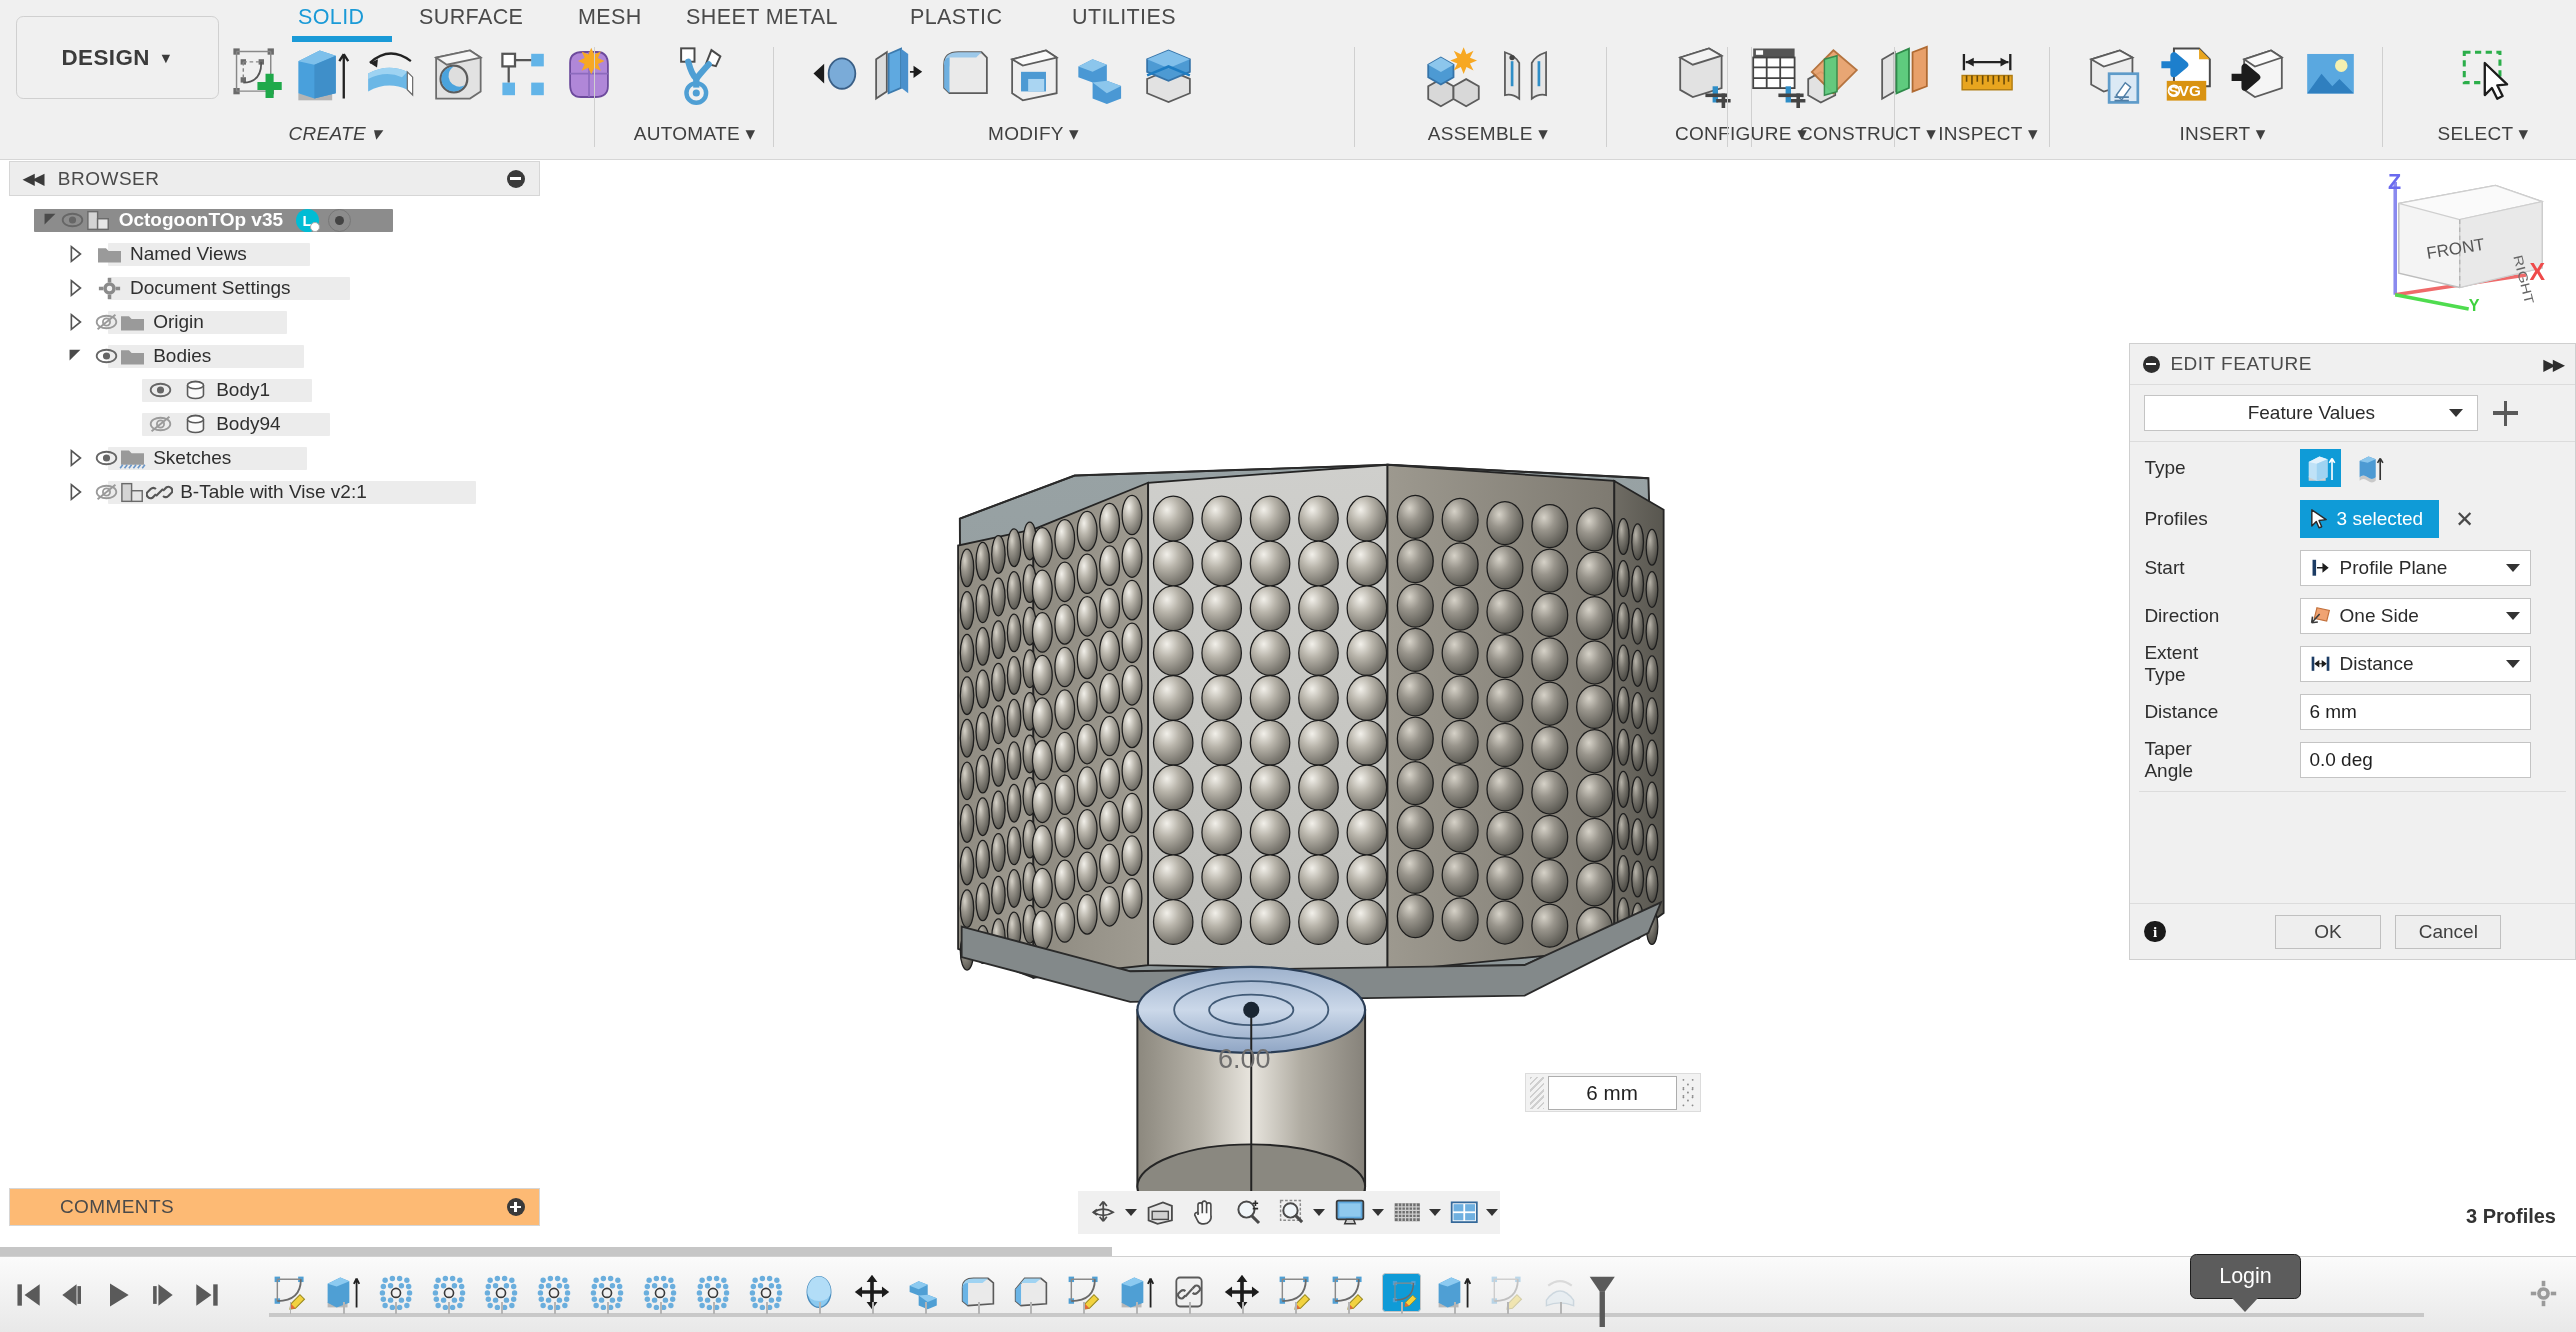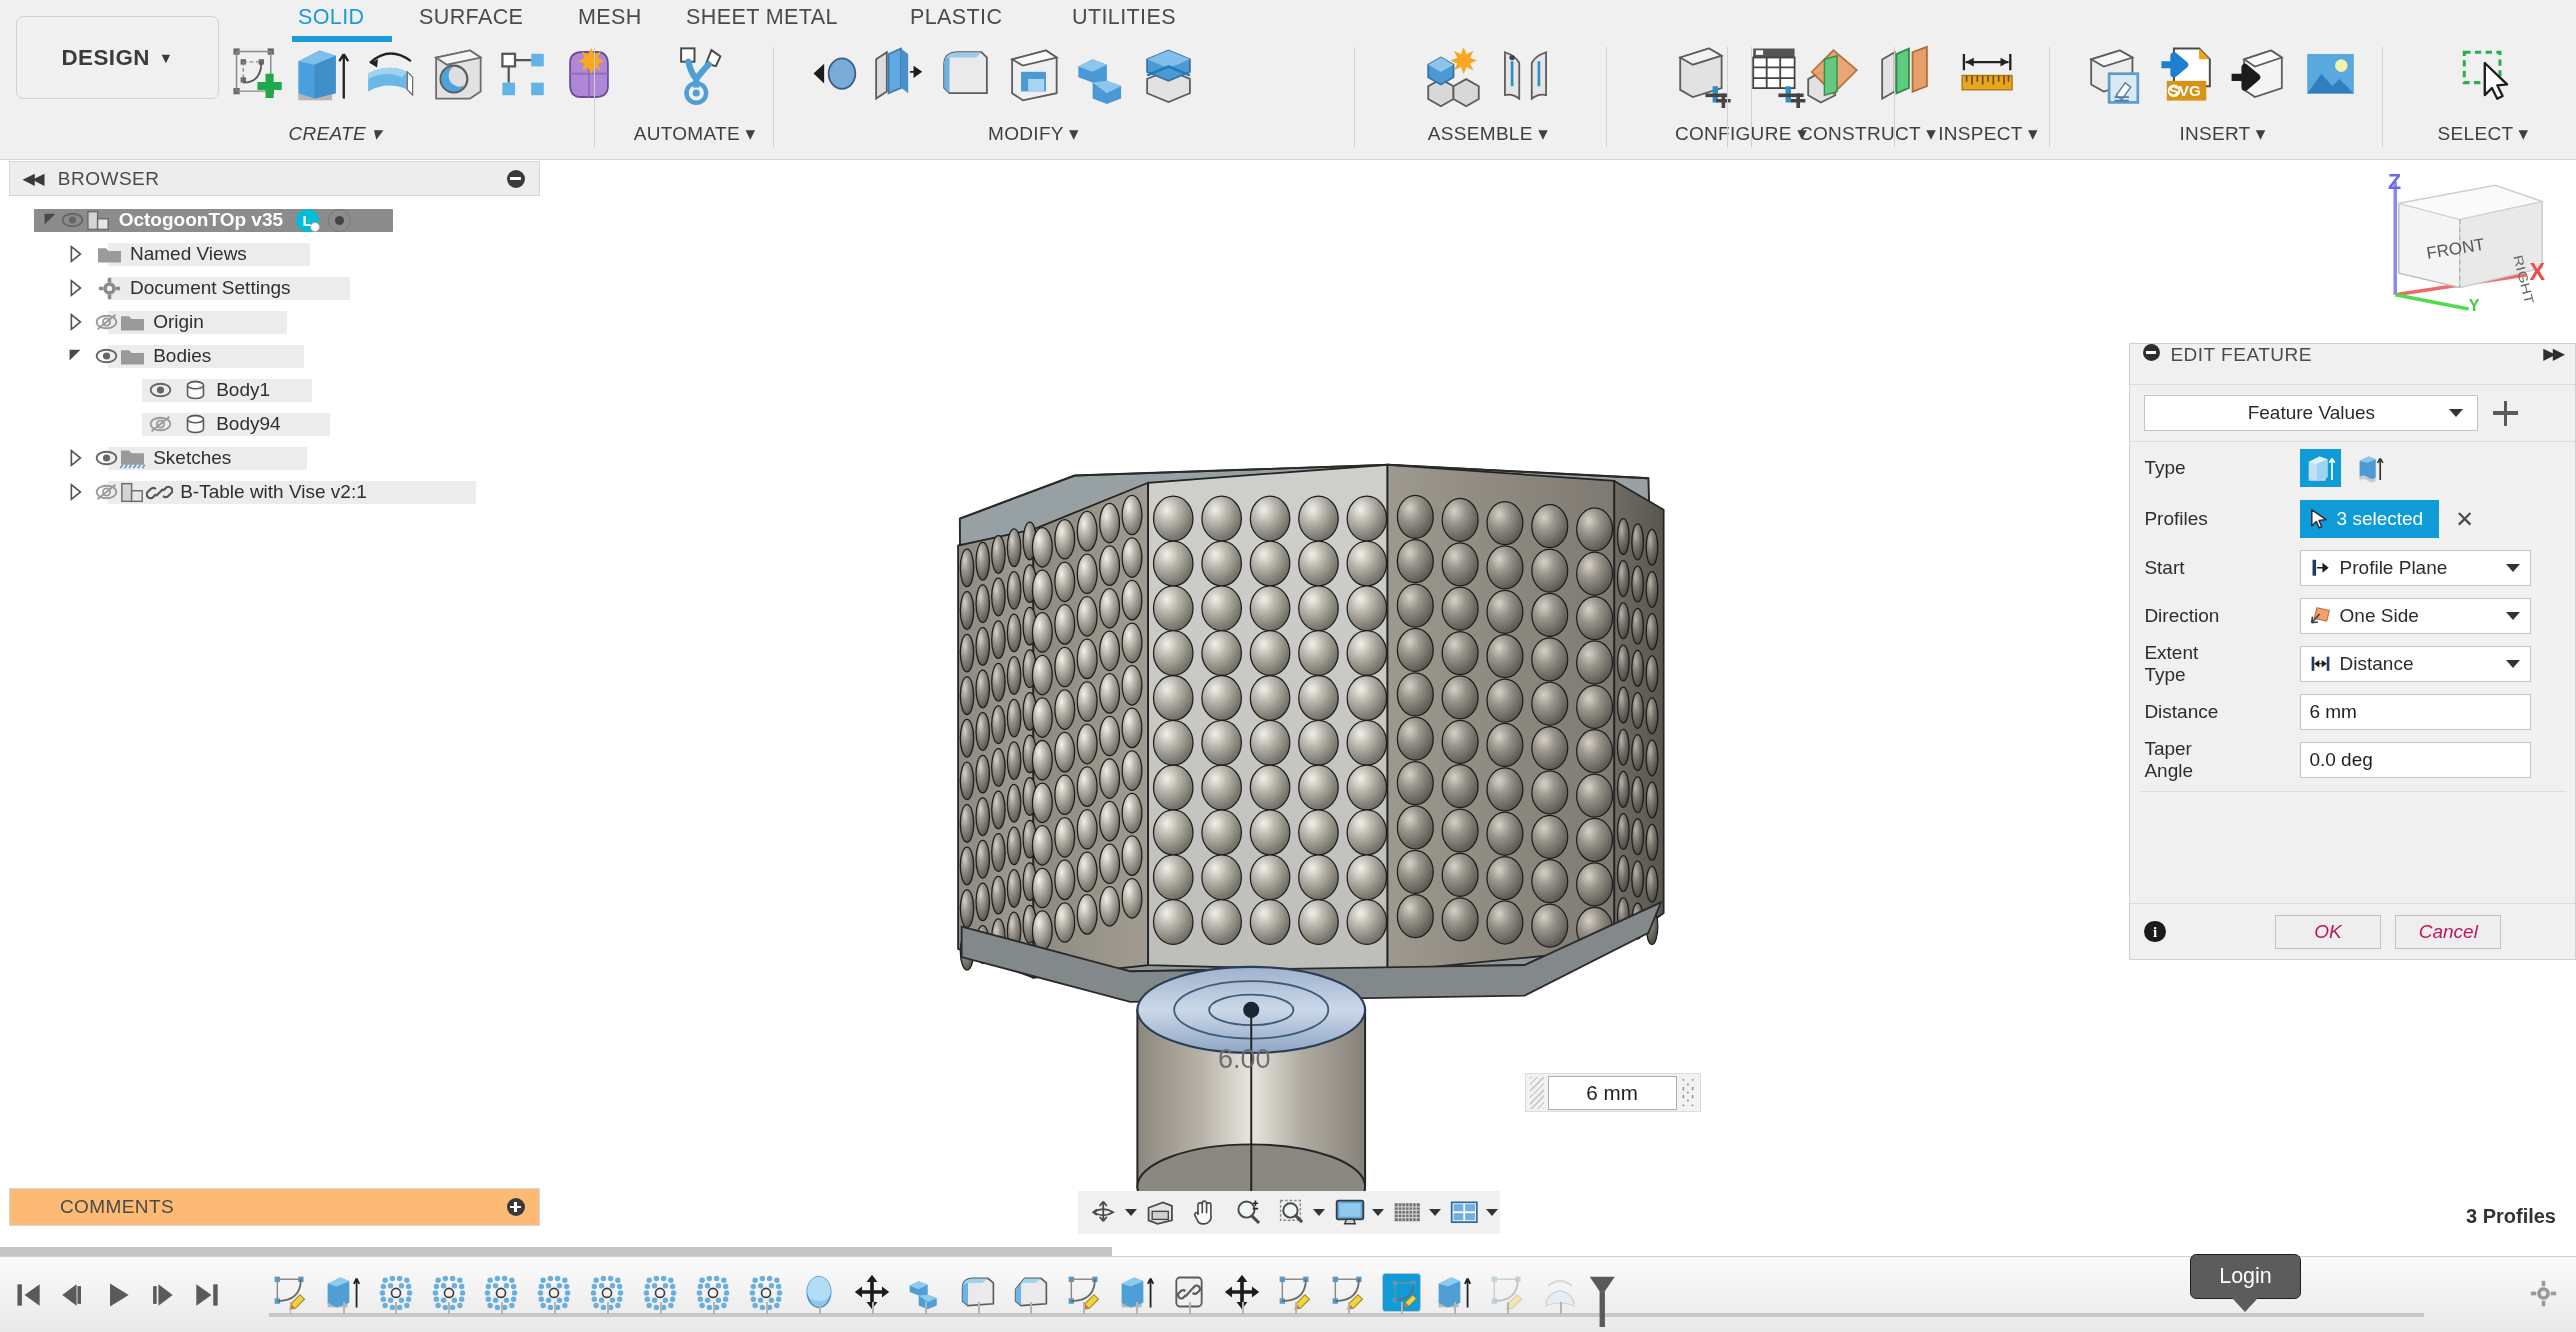--- a/index.html
+++ b/index.html
@@ -137,21 +137,21 @@
     position: absolute; right: 20px; top: 1205px; font-size: 20px;
     font-weight: bold; color: #333;
   }
 
   
   .dlg {
     position: absolute; left: 2129px; top: 343px; width: 447px; height: 617px;
     background: #f0f0f0; border: 0.9px solid #cfcfcf;
   }
   .dlg-hdr {
-    height: 41px; display: flex; 
+    height: 41px; display: flex; align-items: center;
     border-bottom: 0.9px solid #dcdcdc; background: #f0f0f0;
   }
   .dlg-hdr .circ { margin-left: 12.6px; width: 17px; height: 17px; border-radius: 50%;
     background: #2e2e2e; position: relative; }
   .dlg-hdr .circ::after{content:'';position:absolute;left:3.6px;top:7.2px;width:10px;height:2.7px;background:#fff;}
   .dlg-hdr .t { margin-left: 10.8px; font-size: 19px; color: #4b4b4b; letter-spacing:0.5px;}
   .dlg-hdr .fwd { margin-left:auto; margin-right: 12.6px; color:#2e2e2e; font-size:16px; letter-spacing:-2.7px;}
 
   .dlg-sub { height: 57px; display:flex; align-items:center; border-bottom:0.9px solid #dcdcdc;}
   .dlg-sel {
@@ -191,21 +191,21 @@
     position: absolute; left:0; bottom:0; width: 445px; height: 56px;
     border-top: 0.9px solid #dcdcdc; display:flex; align-items:center;
   }
   .info-i {
     margin-left: 14.4px; width: 21.5px; height: 21.5px; border-radius:50%; background:#1a1a1a;
     color:#fff; font-size:15.2px; font-weight:bold; display:flex;align-items:center;justify-content:center;
     font-family:"Liberation Serif", serif;
   }
   .btn {
     height: 34px; border:0.9px solid #c0c0c0; background:#eeeeee; font-size:19px;
-    color:#be185d; display:flex;align-items:center;justify-content:center;font-style:italic;
+    color:#404040; display:flex;align-items:center;justify-content:center;
   }
   #ok-btn { width: 106px; margin-left: 109px; }
   #cancel-btn { width: 106px; margin-left: 14.4px; }
 
   
   .timeline {
     position: absolute; left: 0; top: 1256px; width: 2576px; height: 77px;
     background: linear-gradient(#fbfbfb,#e8e8e8); border-top: 0.9px solid #d0d0d0;
   }
   .tl-playback { position:absolute; left: 12.6px; top: 20px; display:flex; align-items:center; gap: 12.6px; }

